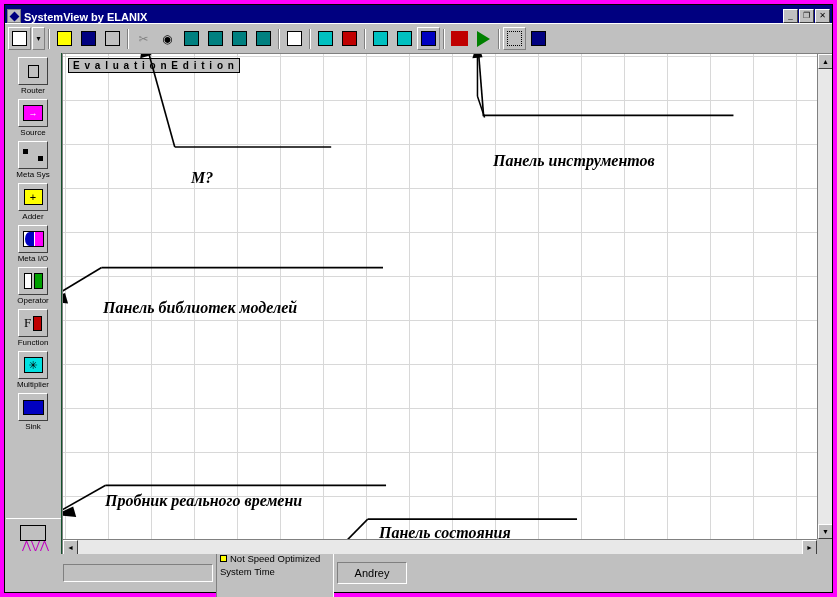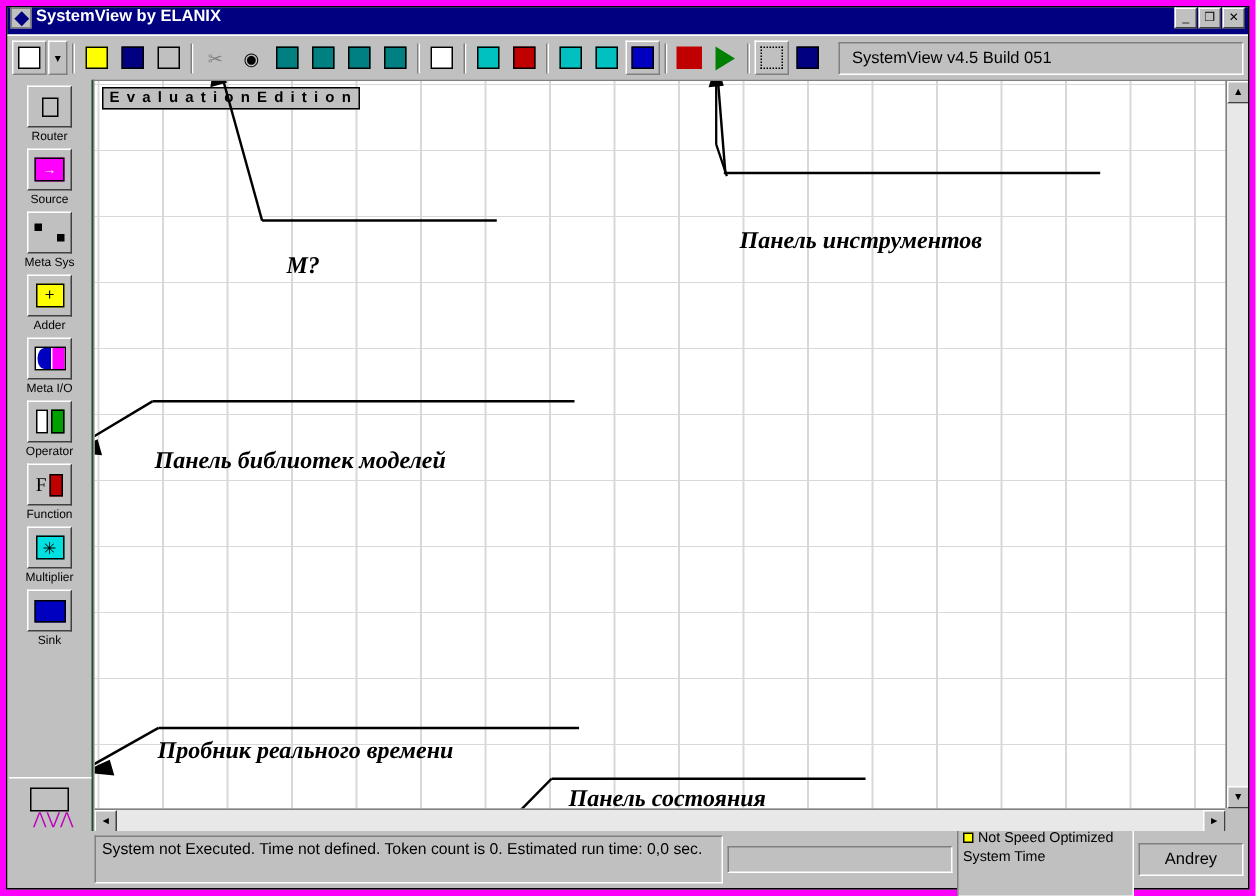--- a/index.html
+++ b/index.html
@@ -18,21 +18,21 @@
     background: #c0c0c0;
     border: 1px solid #000;
     display: flex; flex-direction: column;
   }
 
   
   .titlebar {
     height: 18px;
     background: #000080;
     color: #fff;
-    display: flex; align-items: flex-start;
+    display: flex; align-items: flex-end;
     padding: 0 2px;
     flex: 0 0 auto;
   }
   .titlebar .tb-icon {
     width: 14px; height: 14px;
     background: #c0c0c0;
     border: 1px solid #808080;
     margin-right: 3px;
     position: relative;
     flex: 0 0 auto;
@@ -383,21 +383,20 @@
     <div class="tbtn">
       <span class="run-play"></span>
     </div>
     <div class="tsep"></div>
     <div class="tbtn raised">
       <span class="ic" style="border:1px dotted #000"></span>
     </div>
     <div class="tbtn">
       <span class="ic" style="background:#000080;border:1px solid #000"></span>
     </div>
-    <div class="version-box">SystemView v4.5 Build 051</div>
   </div>
 
   <div class="body-row">
 
     <div class="sidebar">
 
       <div class="lib">
         <div class="box">
             <span class="g-router"></span>
           </div>
@@ -522,21 +521,20 @@
           <div class="sb-track"></div>
           <div class="sb-btn">►</div>
         </div>
         <div class="sb-corner"></div>
       </div>
     </div>
   </div>
 
   <div class="statusbar">
     <div style="width:52px;display:flex;align-items:center;justify-content:center"></div>
-    <div class="sunk status-msg">System not Executed. Time not defined. Token count is 0.  Estimated run time: 0,0 sec.</div>
     <div class="sunk status-prog"></div>
     <div class="sunk status-speed">
       <div class="row">
         <span class="sq" style="background: rgb(255, 255, 0);"></span>
         <span>Not Speed Optimized</span>
       </div>
       <div>System Time</div>
     </div>
     <div class="sunk status-user">Andrey</div>
   </div>

